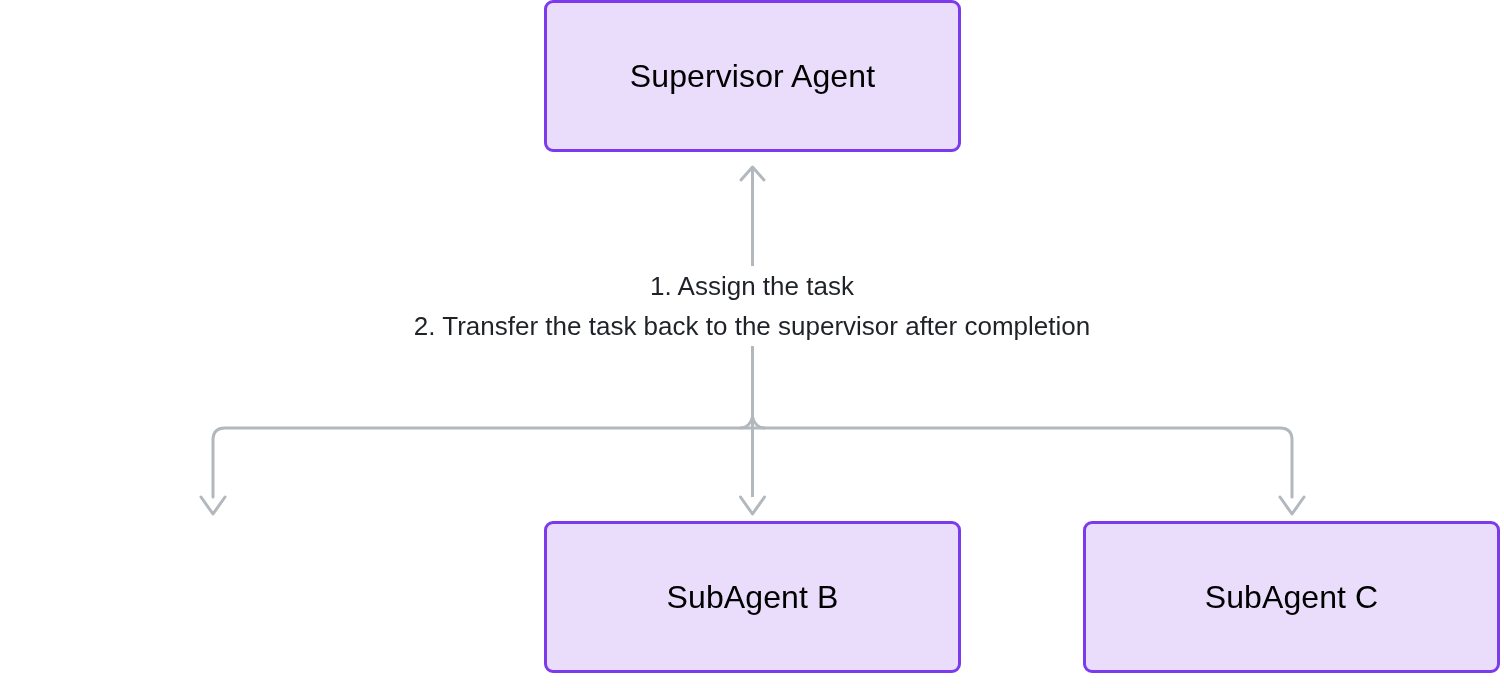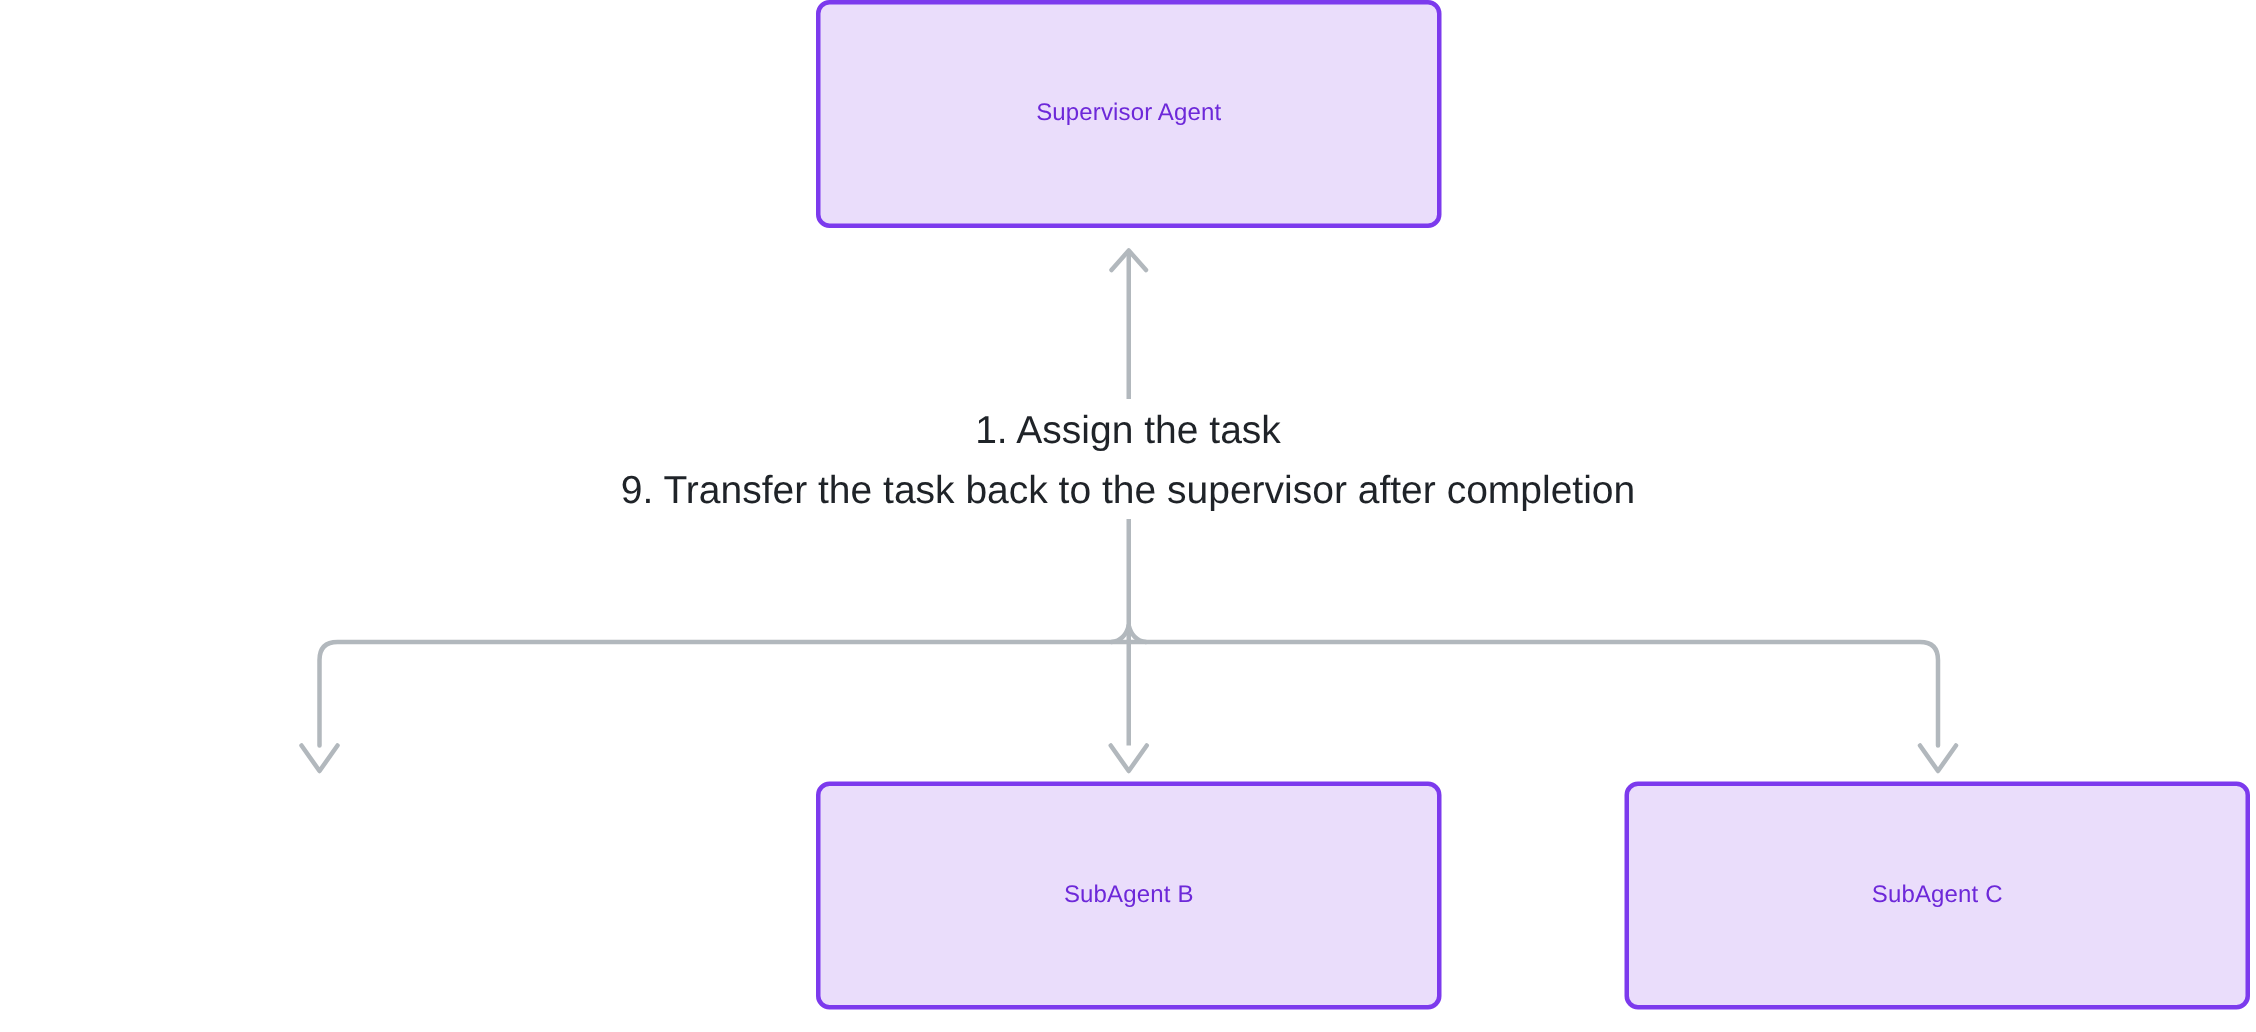--- a/index.html
+++ b/index.html
@@ -29,23 +29,23 @@
     box-sizing: border-box;
     background: #EADDFB;
     border: 3px solid #7C3AED;
     border-radius: 9px;
     display: flex;
     align-items: center;
     justify-content: center;
     z-index: 2;
   }
   .node-label {
-    font-size: 16px;
+    font-size: 32px;
     line-height: 1.2;
-    color: #6d28d9;
+    color: #000000;
     letter-spacing: 0.1px;
     text-align: right;
     white-space: nowrap;
   }
   #node-supervisor {
     left: 544px;
     top: 0px;
     width: 417px;
     height: 152px;
     border-top-left-radius: 9px;
@@ -115,21 +115,21 @@
 
   <div class="node" id="node-supervisor">
     <span class="node-label">Supervisor Agent</span>
   </div>
 
   <div id="edge-annotation">
     <div>
       <span class="annotation-line">1. Assign the task</span>
     </div>
     <div>
-      <span class="annotation-line">9. Transfer the task back to the supervisor after completion</span>
+      <span class="annotation-line">2. Transfer the task back to the supervisor after completion</span>
     </div>
   </div>
 
 
   <div class="node" id="node-subagent-b">
     <span class="node-label">SubAgent B</span>
   </div>
 
   <div class="node" id="node-subagent-c">
     <span class="node-label">SubAgent C</span>

